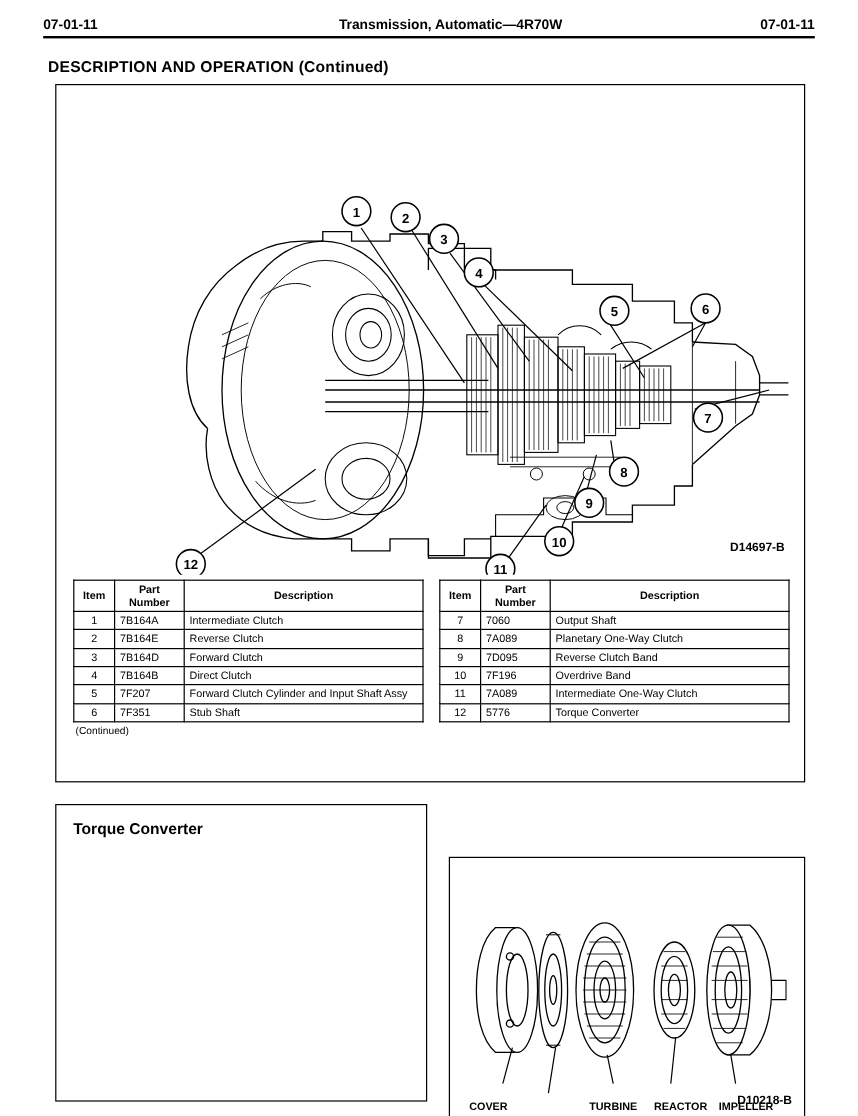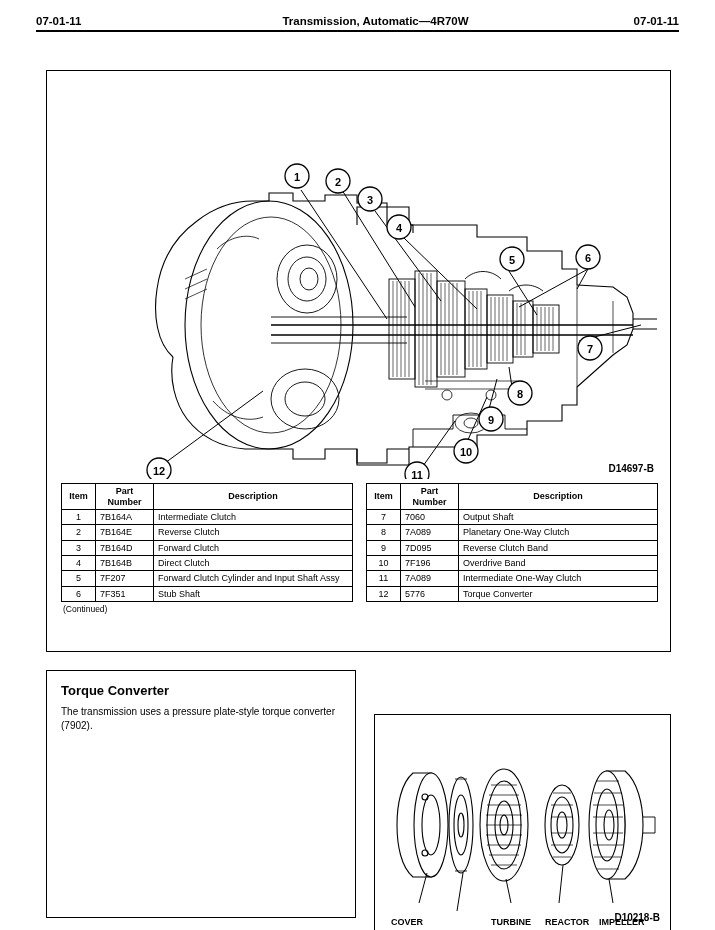--- a/index.html
+++ b/index.html
@@ -73,21 +73,21 @@
     font-weight: bold;
   }
   
   .figure-wrap {
     position: absolute;
     top: 58px; left: 10px;
     width: 605px; height: 350px;
   }
   .fig-code {
     position: absolute;
-    right: 16px; top: 392px;
+    right: 16px; top: 380px;
     font-size: 10px;
     font-weight: bold;
   }
   
   .tables {
     position: absolute;
     top: 412px; left: 14px;
     width: 597px;
     display: flex;
     justify-content: space-between;
@@ -182,20 +182,21 @@
 
 <div class="page">
 
   <div class="header">
     <span>07-01-11</span>
     <span class="center">Transmission, Automatic—4R70W</span>
     <span>07-01-11</span>
   </div>
   <div class="header-rule"></div>
 
+  <div class="section-title">DESCRIPTION AND OPERATION (Continued)</div>
 
   <div class="main-box">
 
     <div class="figure-wrap">
       <svg width="605" height="350" viewBox="0 0 605 350">
         <g stroke="#000" fill="none" stroke-width="1.1">
 
           <path d="M116 228 C100 214 96 186 100 160 C104 132 118 108 140 92 C158 78 178 72 196 72
                    L212 72 L212 64 L236 64 L236 72 L268 72 L268 66 L300 66 L300 74
                    L330 74 L330 96 L356 96 L356 104"></path>
@@ -427,21 +428,20 @@
               <td class="desc">Torque Converter</td>
             </tr>
           </tbody>
         </table>
       </div>
     </div>
   </div>
 
   <div class="bottom-left">
     <div class="bl-title">Torque Converter</div>
-    <div class="bl-text">The transmission uses a pressure plate-style  torque converter (7902).</div>
   </div>
 
   <div class="bottom-right">
     <div class="tc-fig">
       <svg width="289" height="210" viewBox="0 0 289 210">
         <g stroke="#000" fill="none" stroke-width="1.1">
 
           <path d="M34 52 C22 62 18 84 18 104 C18 124 22 146 34 156
                    L52 156 C40 146 36 124 36 104 C36 84 40 62 52 52 Z" fill="#fff"></path>
           <ellipse cx="52" cy="104" rx="17" ry="52" fill="#fff"></ellipse>

